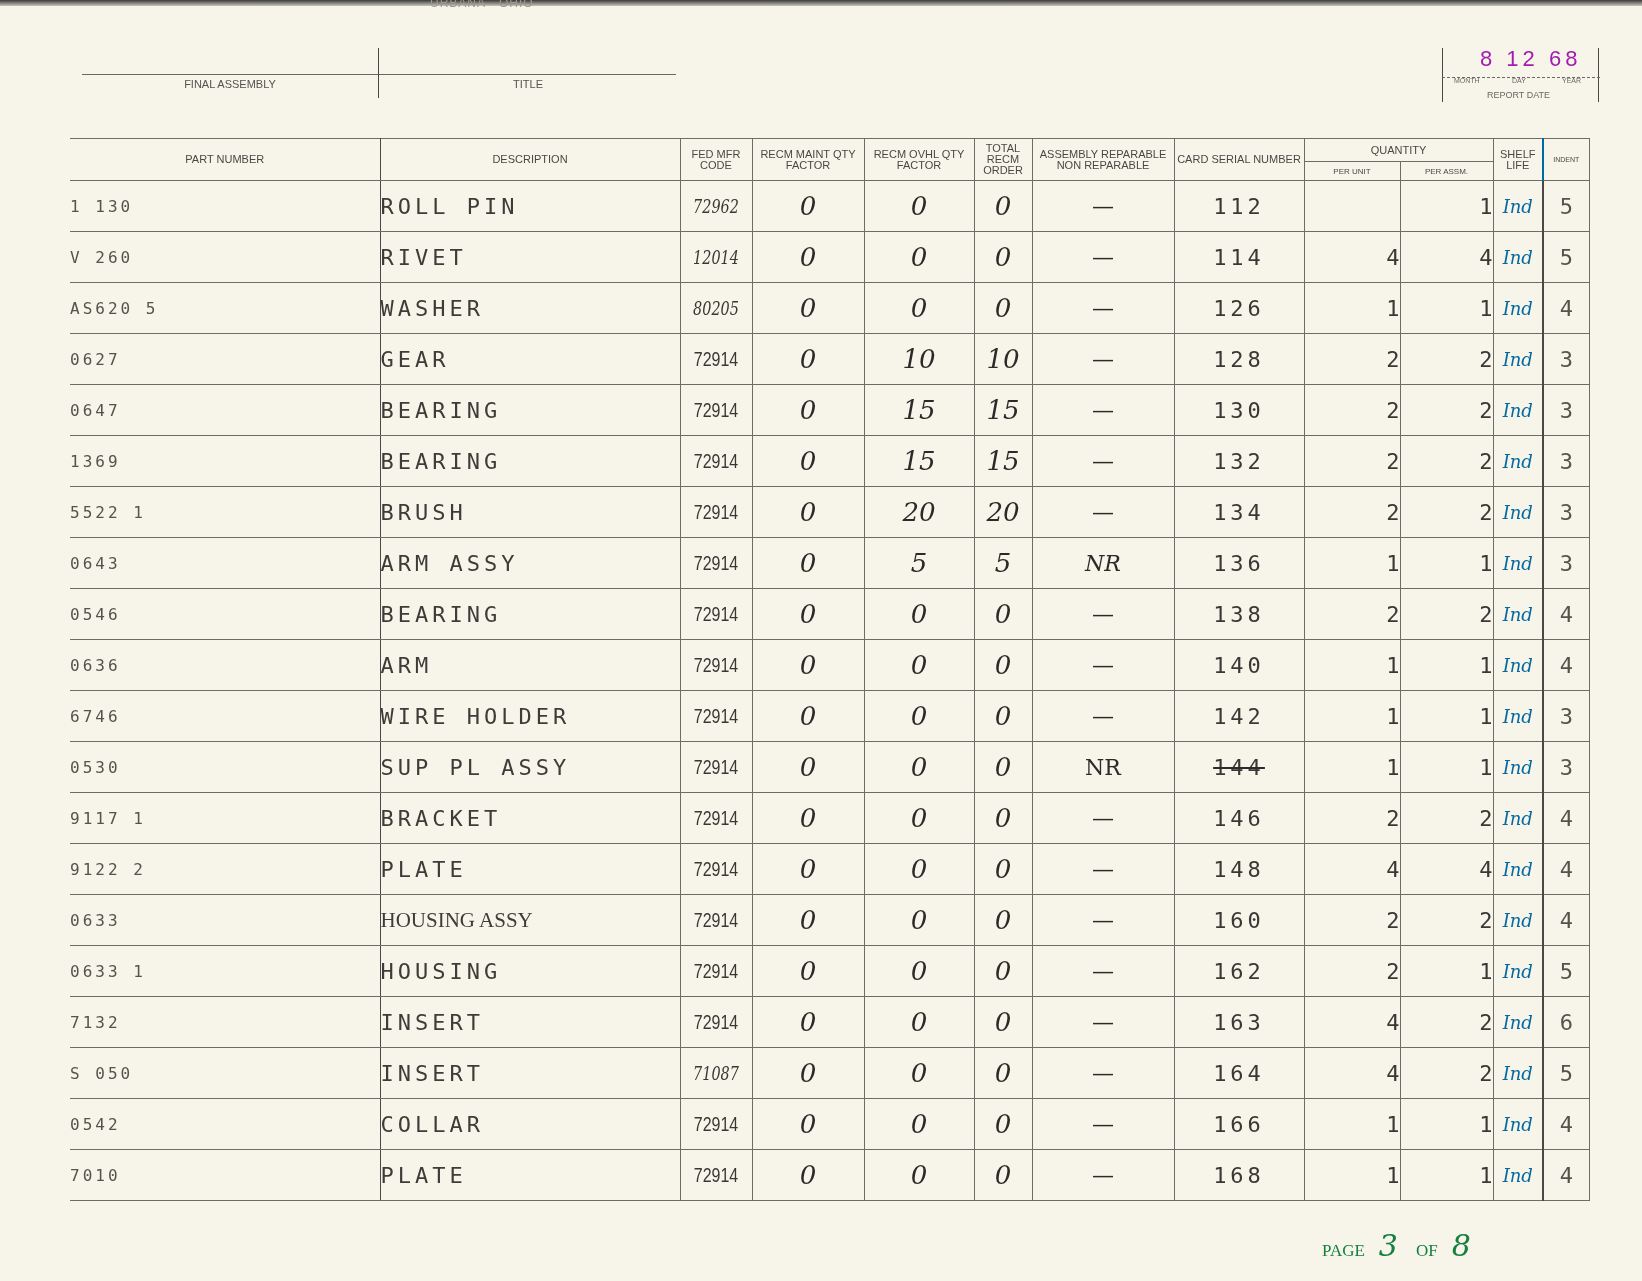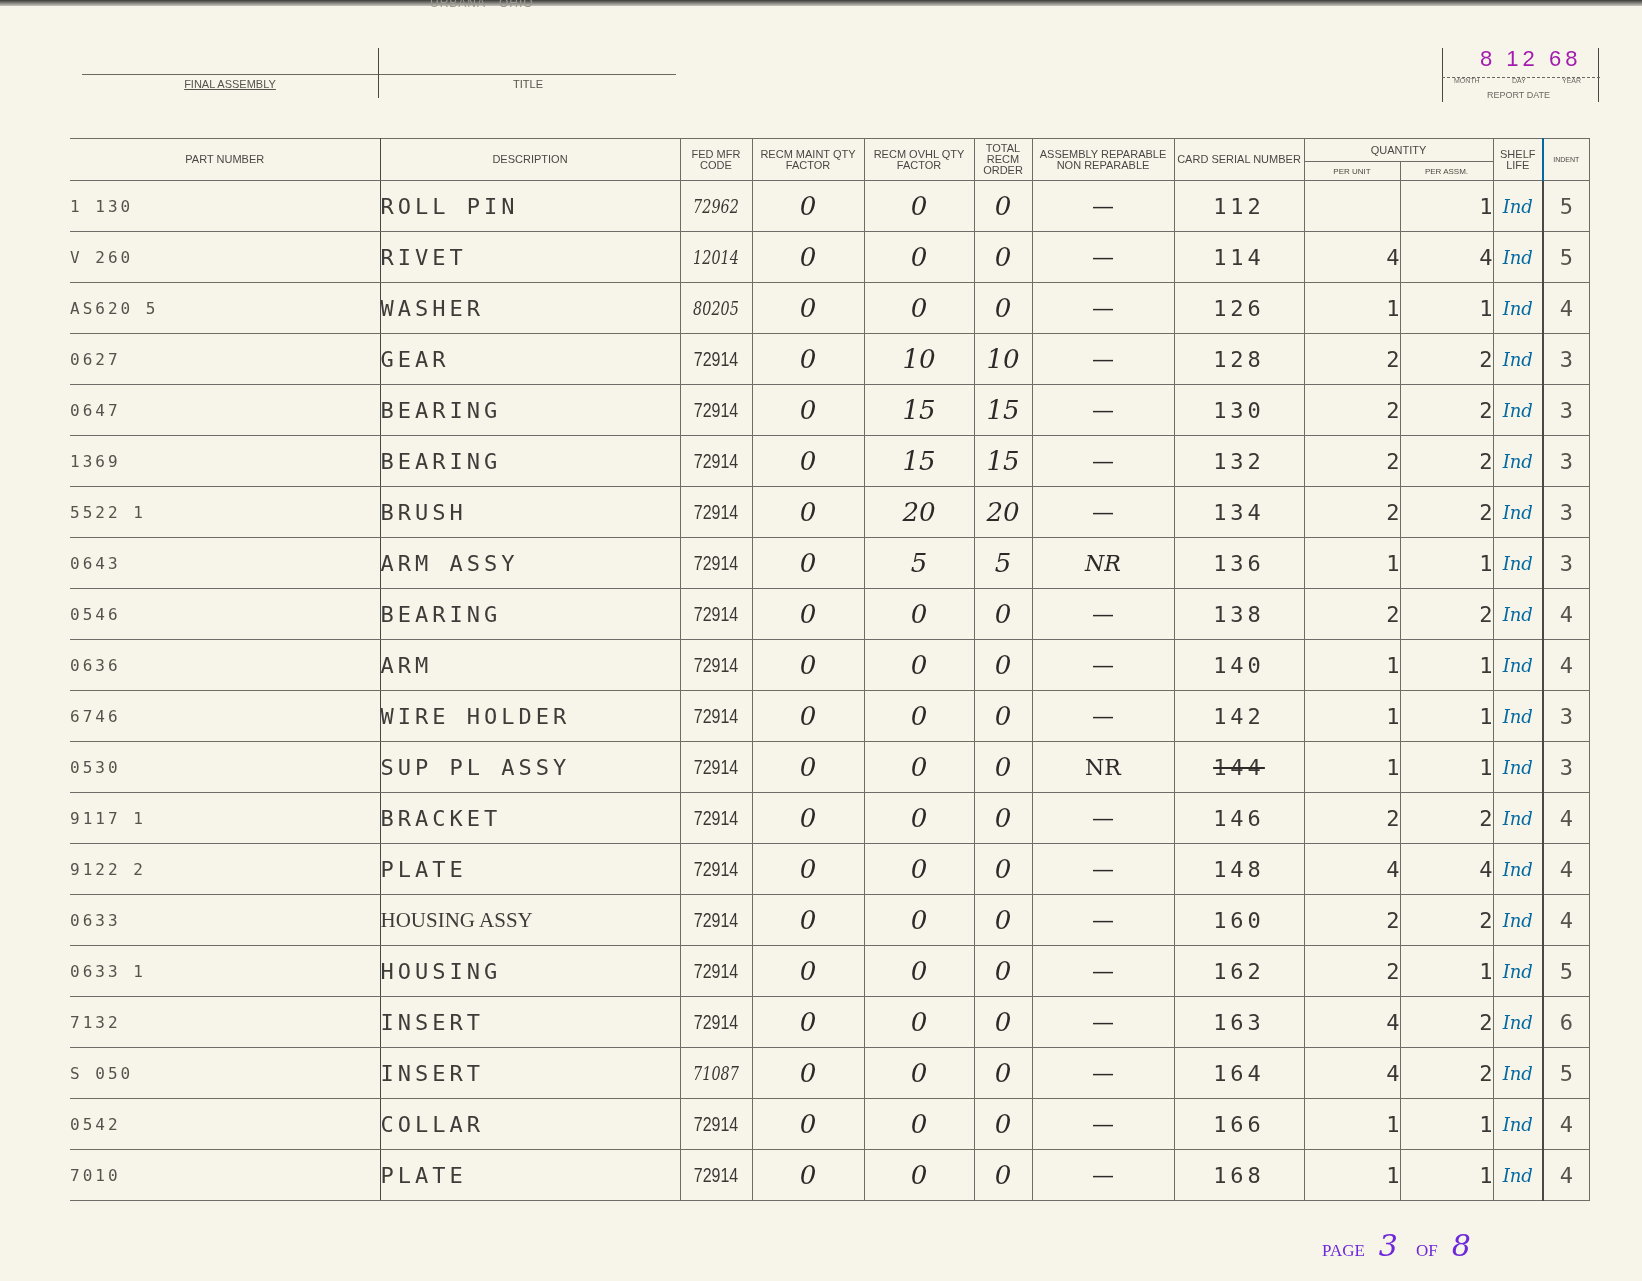--- a/index.html
+++ b/index.html
@@ -58,33 +58,33 @@
   td.asm { font-family: "DejaVu Serif", serif; font-size: 22px; text-align: center; color: #2c2a28; }
   td.serial { font-size: 22px; letter-spacing: 4px; text-align: center; color: #3a3834; }
   td.serial.struck { text-decoration: line-through; text-decoration-color: #2c2a28; }
   td.serial.underl { text-decoration-color: #2c2a28; }
   td.qty { font-size: 22px; text-align: right; padding-right: 8px; color: #3a3834; }
   td.shelf { font-family: "DejaVu Serif", serif; font-style: italic; font-size: 18px; text-align: center; color: #0369a1; border-right: 2px solid #4a4844 !important; }
   td.ind { font-size: 22px; text-align: center; color: #55534d; }
 
   .page {
     position: absolute; left: 1322px; top: 1228px; font-family: "Liberation Serif", serif;
-    font-size: 17px; color: #6d28d9;
+    font-size: 17px; color: #15803d;
   }
   .page .num { font-family: "DejaVu Serif", serif; font-style: italic; font-size: 30px; margin: 0 18px 0 14px; }
 </style>
 </head>
 <body>
 
 <div class="topbar"></div>
 <div class="org">URBANA · OHIO</div>
 
 <div class="hdr-line" style="left:82px; top:74px; width:594px;"></div>
 <div class="vline" style="left:378px; top:48px; height:50px;"></div>
-<div class="lbl" style="left:82px; top:78px; width:296px;text-decoration:underline;">FINAL ASSEMBLY</div>
+<div class="lbl" style="left:82px; top:78px; width:296px;">FINAL ASSEMBLY</div>
 <div class="lbl" style="left:380px; top:78px; width:296px;">TITLE</div>
 
 <div class="date-box">
   <div class="vline" style="left:0; top:4px; height:54px;"></div>
   <div class="vline" style="left:156px; top:4px; height:54px;"></div>
   <div class="date-val">8 12 68</div>
   <div class="hdr-line" style="left:0; top:33px; width:158px; border-top-style:dashed;"></div>
   <div class="date-sub" style="left:12px;">MONTH</div>
   <div class="date-sub" style="left:70px;">DAY</div>
   <div class="date-sub" style="left:120px;">YEAR</div>

